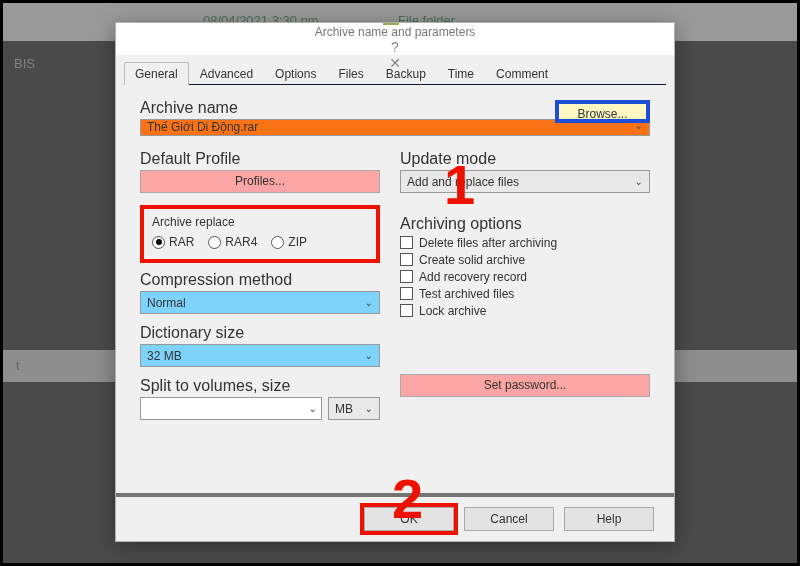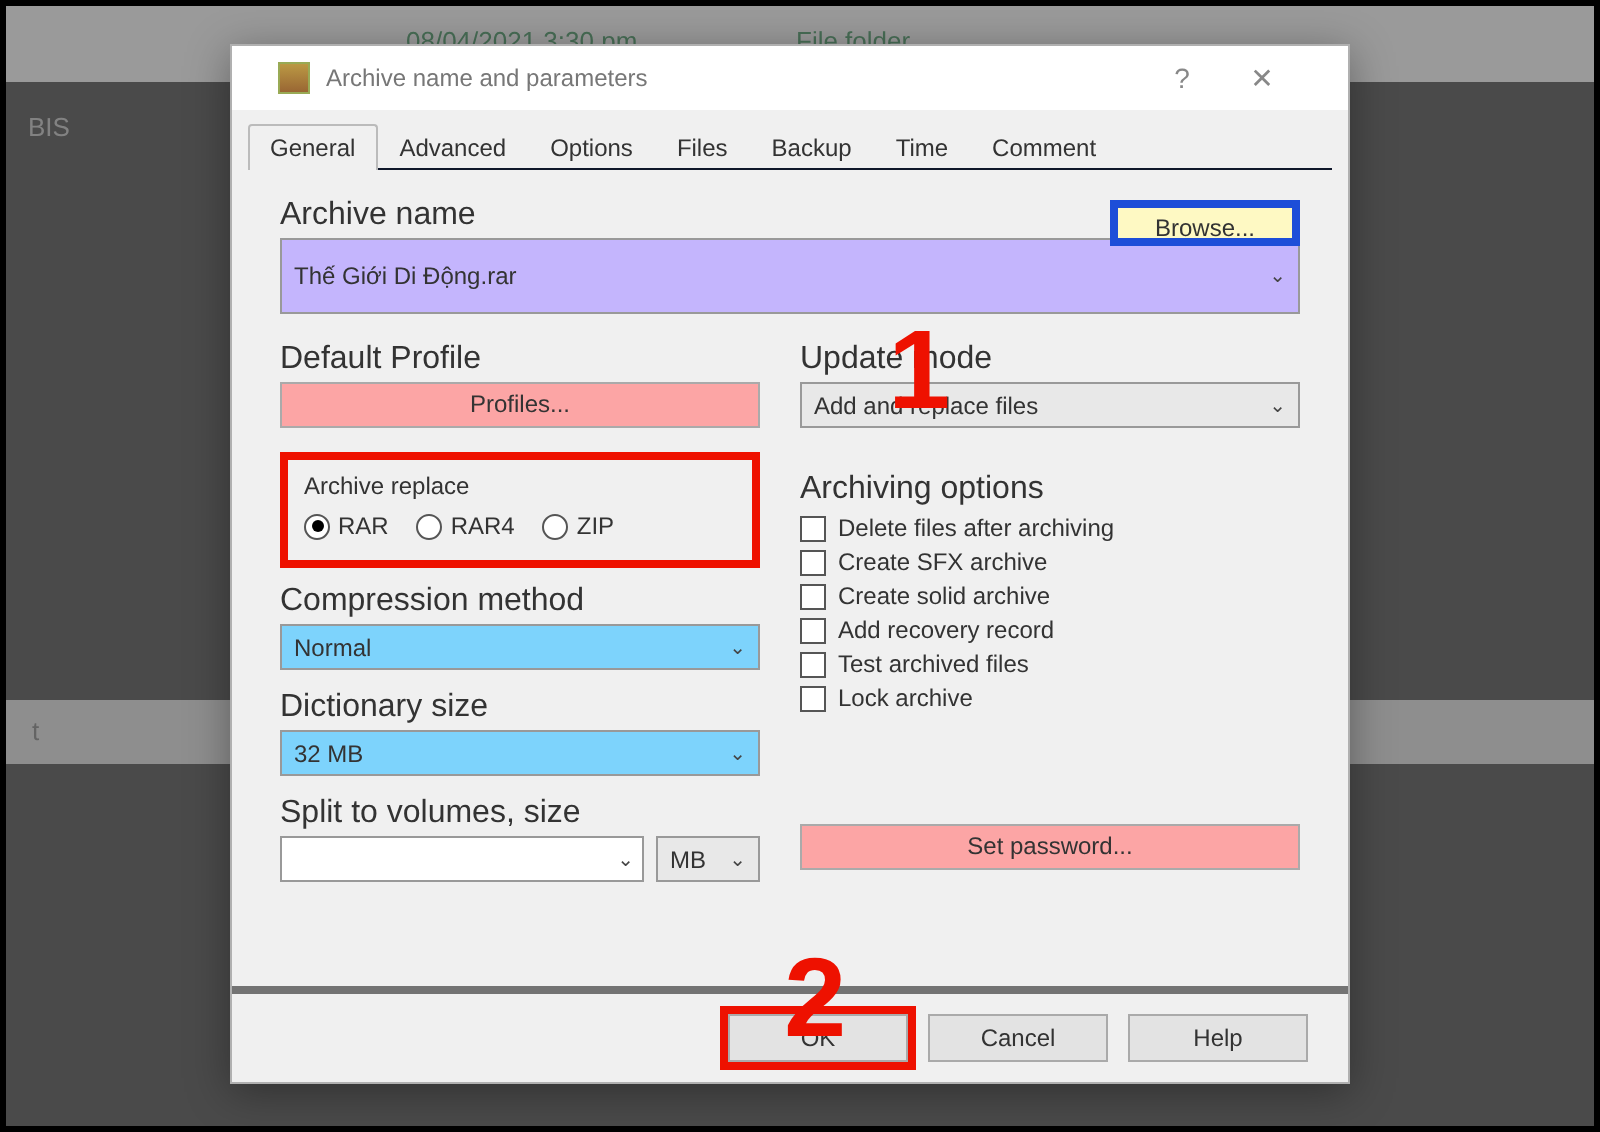--- a/index.html
+++ b/index.html
@@ -40,22 +40,23 @@
     width: 560px; height: 520px;
     background: #f0f0f0;
     border: 1px solid #b0b0b0;
     box-shadow: 0 4px 20px rgba(0,0,0,0.35);
   }
   .titlebar {
     height: 32px;
     background: #fff;
     display: flex;
     align-items: center;
-    padding: 0 23px;
+    padding: 0 6px;
     color: #777;
+    flex-direction: column;
   }
   .title-icon {
     width:16px;height:16px;margin-right:8px;
     display:inline-block;
     border:1px solid #9a5;
     background:linear-gradient(#b94,#963);
     position:relative;
   }
   .title-text { flex:1; font-size:12px; }
   .winbtn { width:40px; text-align:center; color:#888; font-size:14px;}
@@ -79,23 +80,23 @@
   }
   .content { padding: 8px 24px 10px 24px; }
   .lbl { font-size:16px; margin: 6px 0 2px; }
   .browse-btn {
     position:absolute; right:24px; top:77px;
     width:95px; height:23px;
     border:4px solid #1d4ed8; background:#fef9c3;
     text-align:center; line-height:21px;
   }
   .combo {
-    width:100%; height:38px;
-    border:1px solid #999; background:#c4b5fd;
-    display:flex; align-items:center; padding:0 6px;
+    width:100%; height:17px;
+    border:1px solid #999; background:#f97316;
+    display:flex; align-items:flex-start; padding:0 6px;
     justify-content:space-between;
   }
   .caret { font-size:10px; color:#444;}
   .twocol { display:flex; gap:20px; margin-top:8px;}
   .leftcol { width:240px;}
   .rightcol { flex:1;}
   .wide-btn {
     width:100%; height:23px;
     border:1px solid #aaa; background:#fca5a5;
     text-align:center; line-height:21px;
@@ -115,21 +116,21 @@
     display:inline-flex;align-items:center;justify-content:center;background:#fff;
   }
   .radio-dot { width:6px;height:6px;border-radius:50%;background:#000;}
   .select {
     width:100%; height:23px;border:1px solid #999;background:#7dd3fc;
     display:flex;align-items:center;justify-content:space-between;padding:0 6px;
   }
   .split-row { display:flex; gap:6px;}
   .split-input { flex:1; height:23px;border:1px solid #999;background:#fff; display:flex;align-items:center;justify-content:flex-end;padding:0 4px;}
   .split-unit { width:52px; height:23px;border:1px solid #999;background:#e8e8e8; display:flex;align-items:center;justify-content:space-between;padding:0 6px;}
-  .chk-row { display:flex; align-items:center; gap:6px; margin:3px 0;}
+  .chk-row { display:flex; align-items:flex-start; gap:6px; margin:3px 0;}
   .chk-box { width:13px;height:13px;border:1px solid #555;background:#fff;}
   .footer {
     position:absolute; left:0; right:0; bottom:0;
     height:48px; background:#f0f0f0;
     border-top:4px solid #737373;
     display:flex; justify-content:flex-end; align-items:center;
     padding-right:20px; gap:10px;
   }
   .btn {
     width:90px; height:24px;
@@ -243,24 +244,20 @@
           <span class="caret">⌄</span>
         </div>
 
         <div class="lbl" style="margin-top:22px;">Archiving options</div>
         <div class="chk-row">
             <span class="chk-box"></span>
             <span>Delete files after archiving</span>
           </div>
         <div class="chk-row">
             <span class="chk-box"></span>
-            <span>Create SFX archive</span>
-          </div>
-        <div class="chk-row">
-            <span class="chk-box"></span>
             <span>Create solid archive</span>
           </div>
         <div class="chk-row">
             <span class="chk-box"></span>
             <span>Add recovery record</span>
           </div>
         <div class="chk-row">
             <span class="chk-box"></span>
             <span>Test archived files</span>
           </div>

